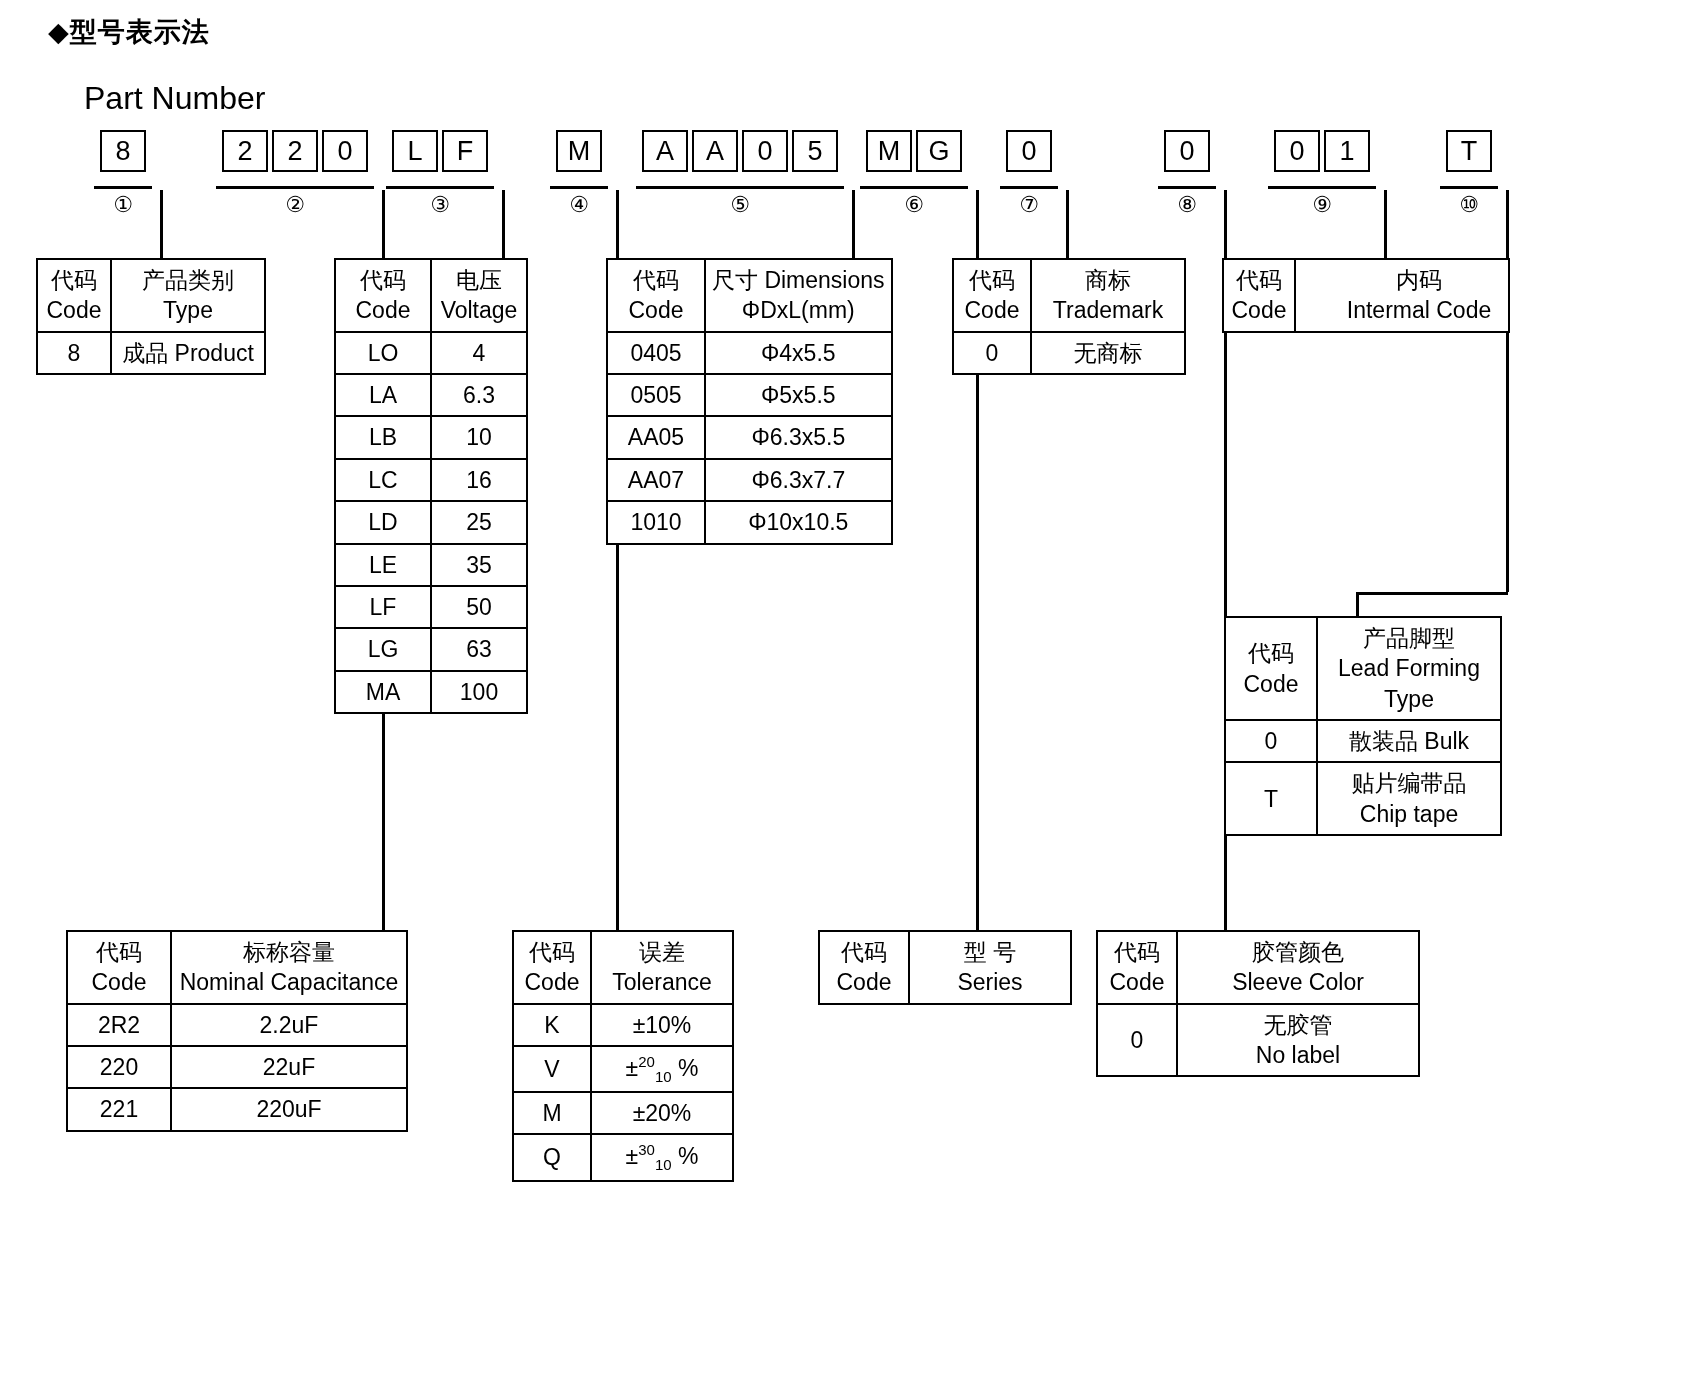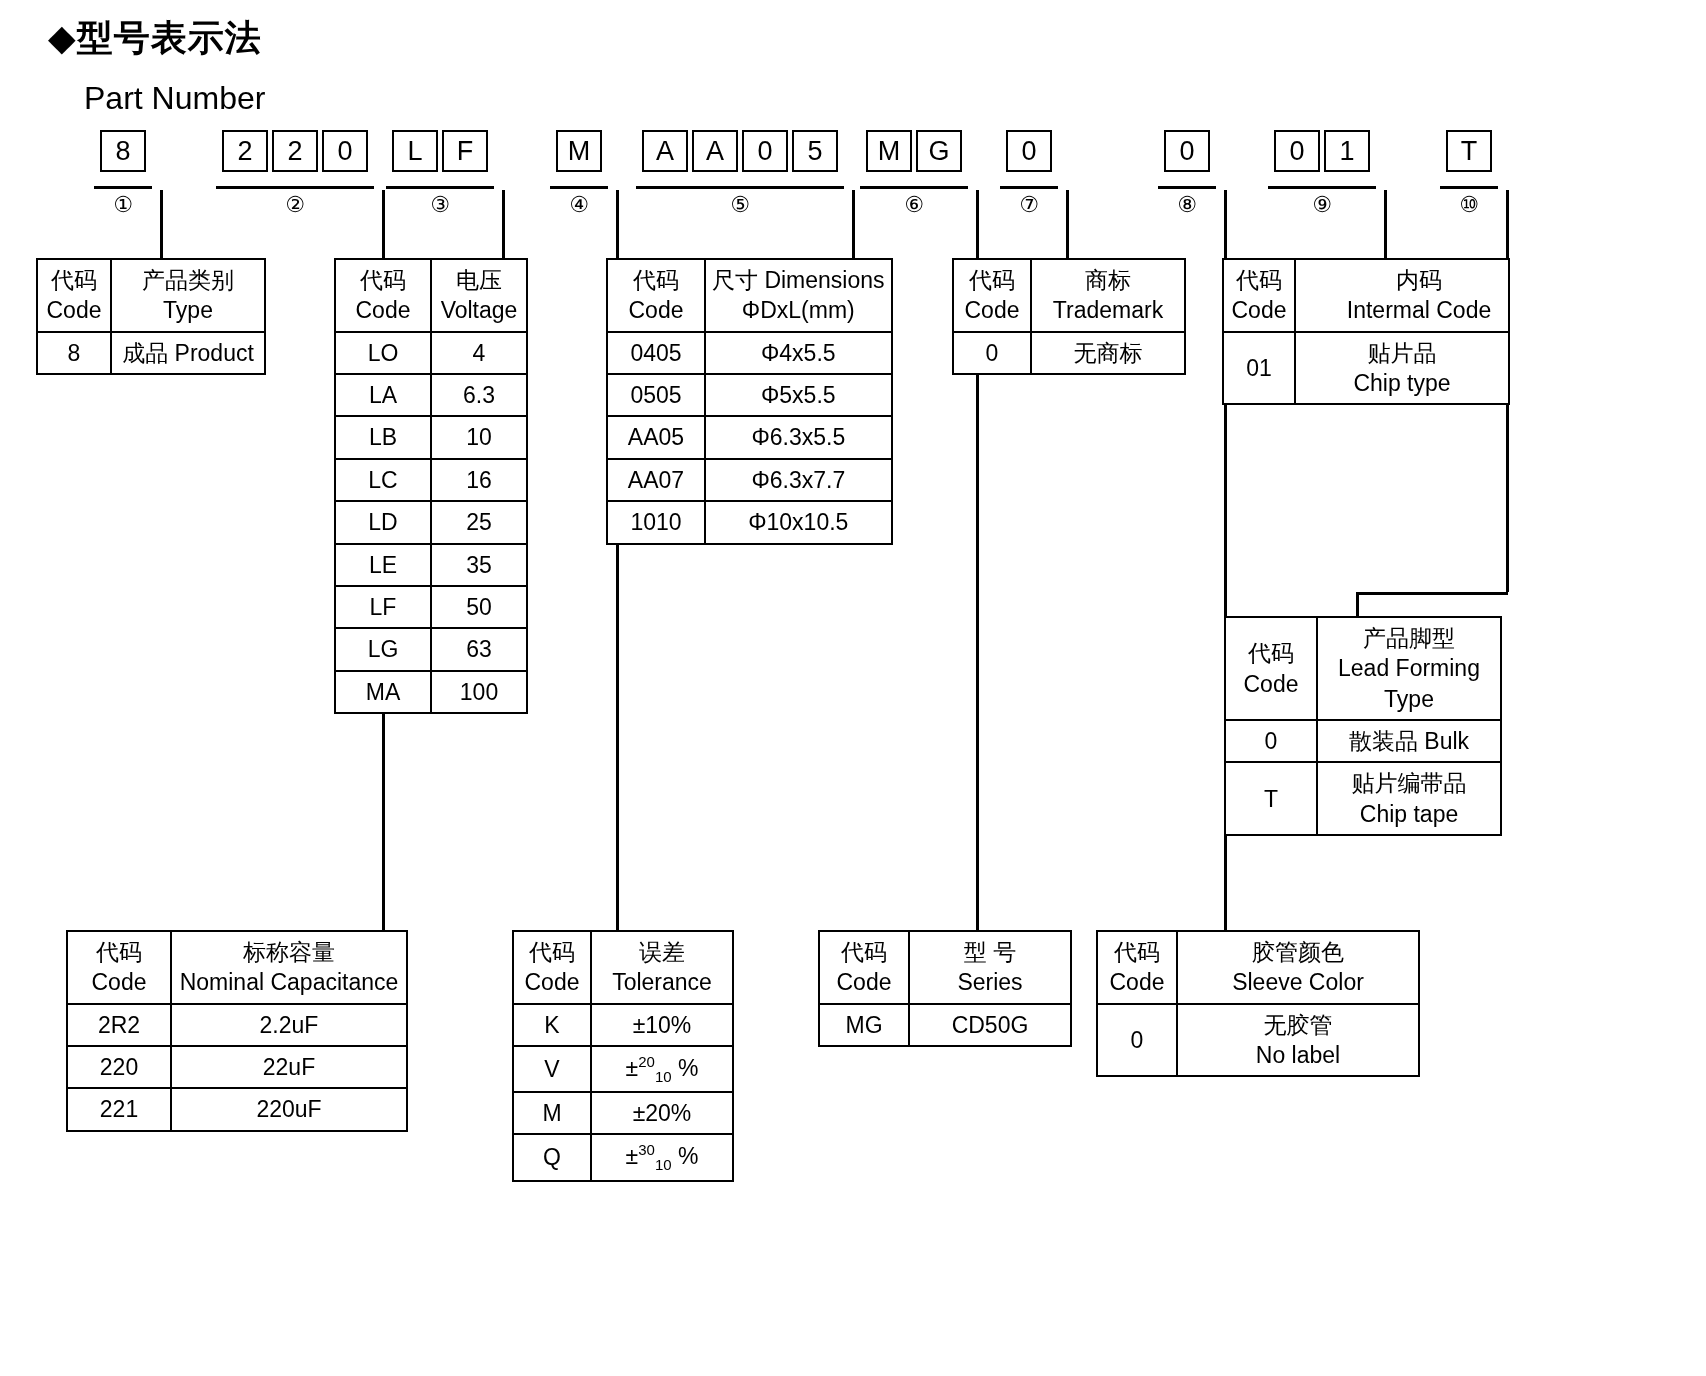--- a/index.html
+++ b/index.html
@@ -4,21 +4,21 @@
 <style>
   html,body{margin:0;padding:0;}
   body{
     width:1706px;height:1376px;position:relative;background:#fff;
     font-family:"Liberation Sans","DejaVu Sans",sans-serif;
     color:#000;overflow:hidden;
   }
   .abs{position:absolute;}
 
   
-  #title-cn{left:48px;top:14px;font-size:36px;font-weight:bold;letter-spacing:1px;}
+  #title-cn{left:48px;top:14px;font-size:27px;font-weight:bold;letter-spacing:1px;}
   #title-en{left:84px;top:60px;font-size:32px;margin-top:20px;}
 
   
   .codebox{
     border:2px solid #000;box-sizing:border-box;
     display:flex;align-items:center;justify-content:center;
     font-size:27px;height:42px;background:#fff;
   }
   .underline{background:#000;height:3px;}
   .circnum{font-size:22px;line-height:1;}
@@ -240,27 +240,20 @@
         <tr>
           <td class="hd" style="width:58px;">
             <span class="two-line">代码</span>
             <span class="two-line">Code</span>
           </td>
           <td class="hd" style="width:166px;padding-left:40px;">
             <span class="two-line">内码</span>
             <span class="two-line">Intermal Code</span>
           </td>
         </tr>
-        <tr>
-          <td>01</td>
-          <td>
-            <span class="two-line">贴片品</span>
-            <span class="two-line">Chip type</span>
-          </td>
-        </tr>
       </tbody>
     </table>
 </div>
 <div class="abs" style="left:1224px;top:616px;">
   <table class="spec" id="tbl-lead">
       <tbody>
         <tr>
           <td class="hd" style="width:78px;">
             <span class="two-line">代码</span>
             <span class="two-line">Code</span>
@@ -353,24 +346,20 @@
         <tr>
           <td class="hd" style="width:76px;">
             <span class="two-line">代码</span>
             <span class="two-line">Code</span>
           </td>
           <td class="hd" style="width:148px;">
             <span class="two-line">型 号</span>
             <span class="two-line">Series</span>
           </td>
         </tr>
-        <tr>
-          <td>MG</td>
-          <td>CD50G</td>
-        </tr>
       </tbody>
     </table>
 </div>
 <div class="abs" style="left:1096px;top:930px;">
   <table class="spec" id="tbl-sleeve">
       <tbody>
         <tr>
           <td class="hd" style="width:66px;">
             <span class="two-line">代码</span>
             <span class="two-line">Code</span>

